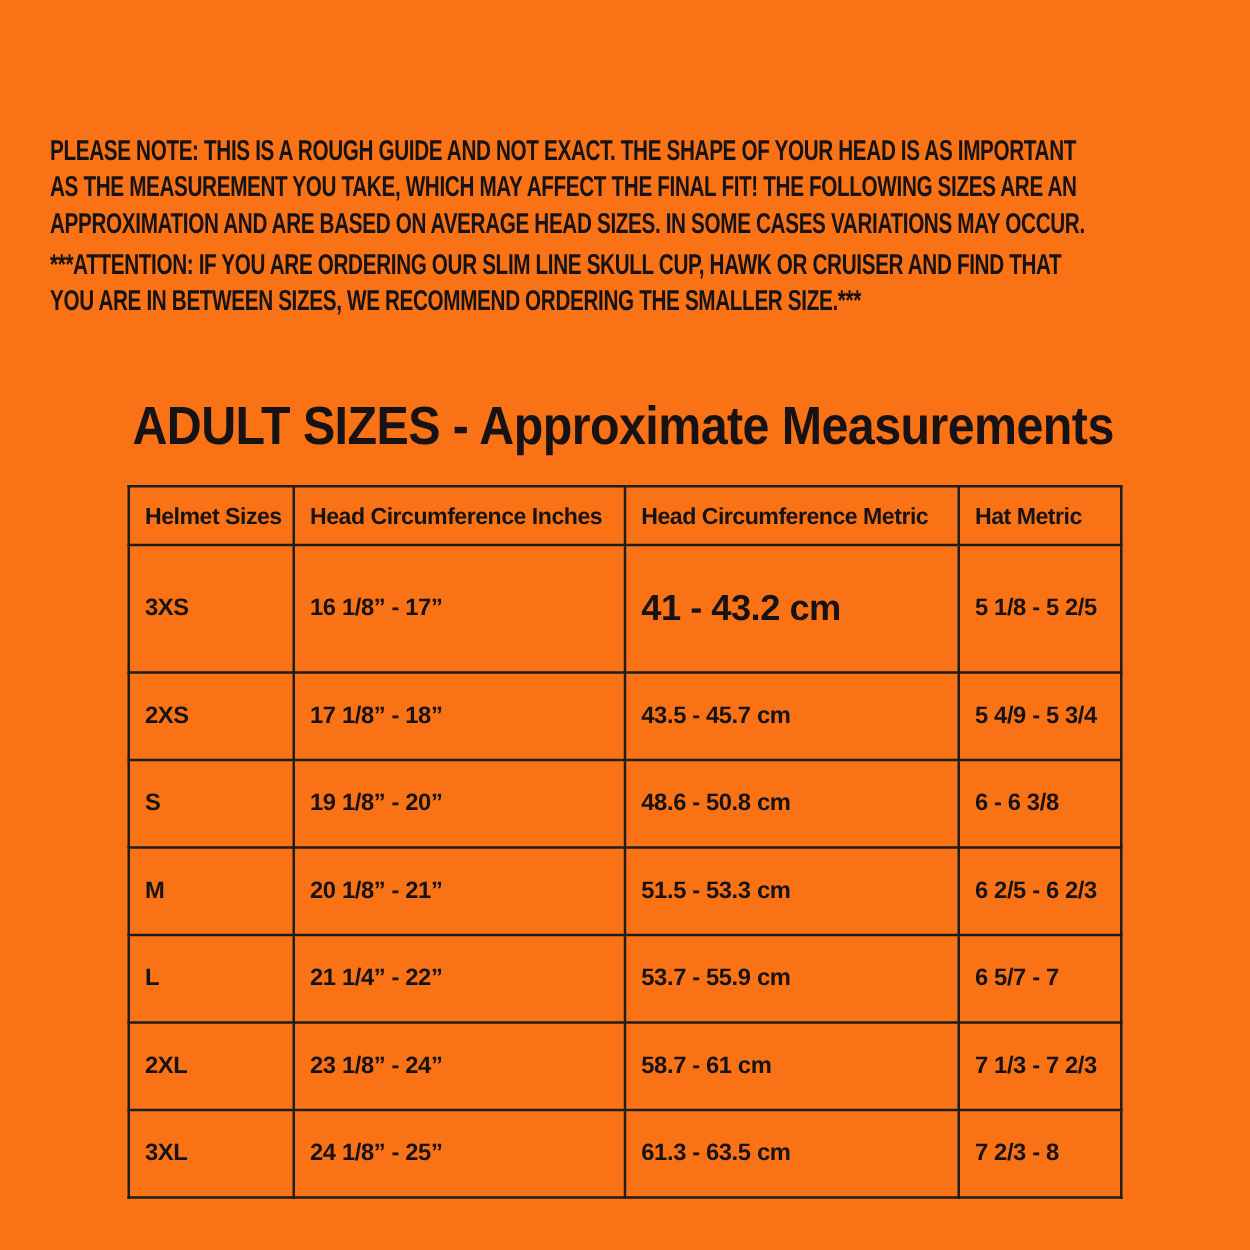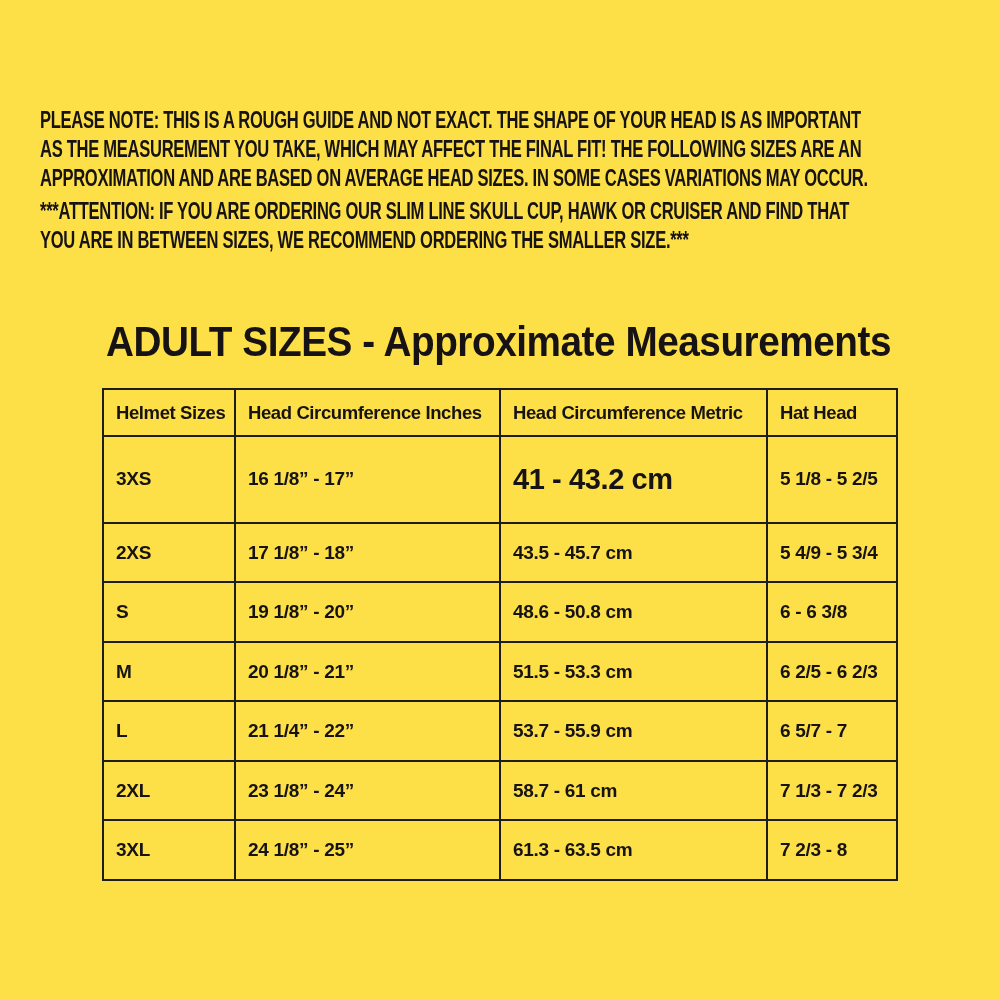--- a/index.html
+++ b/index.html
@@ -9,21 +9,21 @@
     height: 1000px;
     background: #ffffff;
     overflow: hidden;
     font-family: "Liberation Sans", "DejaVu Sans", sans-serif;
     color: #171314;
   }
   .canvas {
     position: relative;
     width: 1000px;
     height: 1000px;
-    background: #fde047;
+    background: #f97316;
   }
 
   
   .note-block {
     position: absolute;
     left: 40px;
     width: 1400px;
     font-weight: 700;
     font-size: 23px;
     line-height: 29px;
@@ -50,21 +50,21 @@
     transform-origin: 0 0;
     color: #171314;
   }
 
   
   table.size-table {
     position: absolute;
     left: 102px;
     top: 388px;
     width: 794px;
-    height: 493px;
+    height: 571px;
     border-collapse: collapse;
     table-layout: fixed;
   }
   .size-table col.c1 { width: 132px; }
   .size-table col.c2 { width: 265px; }
   .size-table col.c3 { width: 267px; }
   .size-table col.c4 { width: 130px; }
 
   .size-table th, .size-table td {
     border: 2px solid #1d1d1d;
@@ -113,21 +113,21 @@
       <col class="c1">
         <col class="c2">
         <col class="c3">
         <col class="c4">
     </colgroup>
     <thead>
       <tr>
         <th>Helmet Sizes</th>
         <th>Head Circumference Inches</th>
         <th>Head Circumference Metric</th>
-        <th>Hat Head</th>
+        <th>Hat Metric</th>
       </tr>
     </thead>
     <tbody>
         <tr class="em">
           <td class="helmet">3XS</td>
           <td class="inches">16 1/8” - 17”</td>
           <td class="metric">41 - 43.2 cm</td>
           <td class="hat">5 1/8 - 5 2/5</td>
         </tr>
         <tr>

